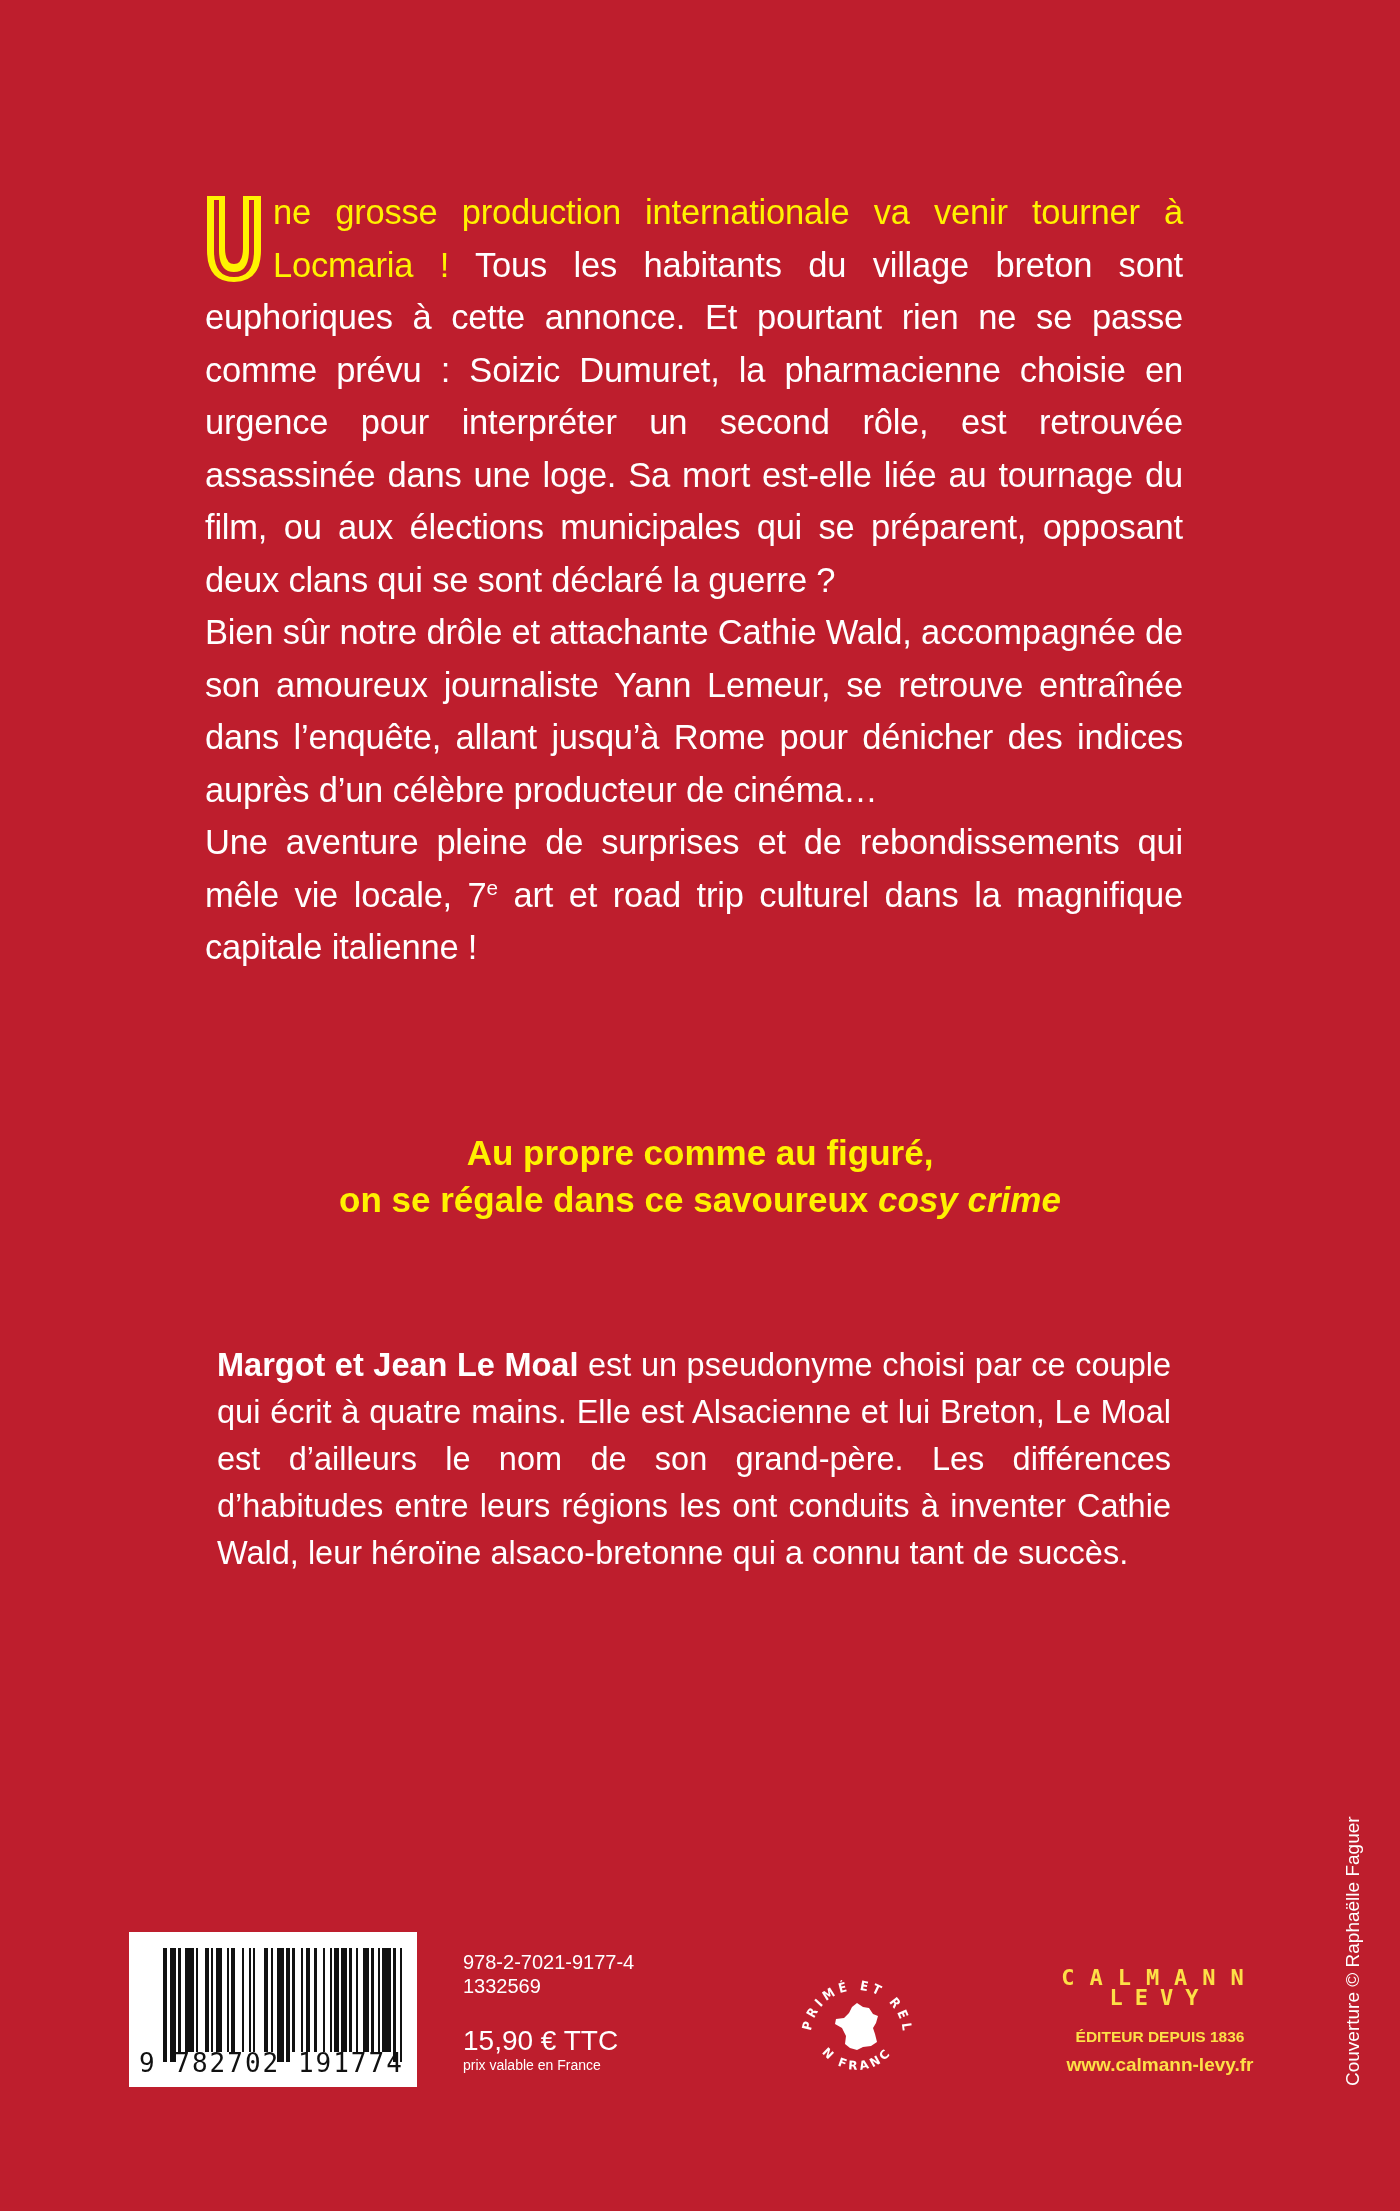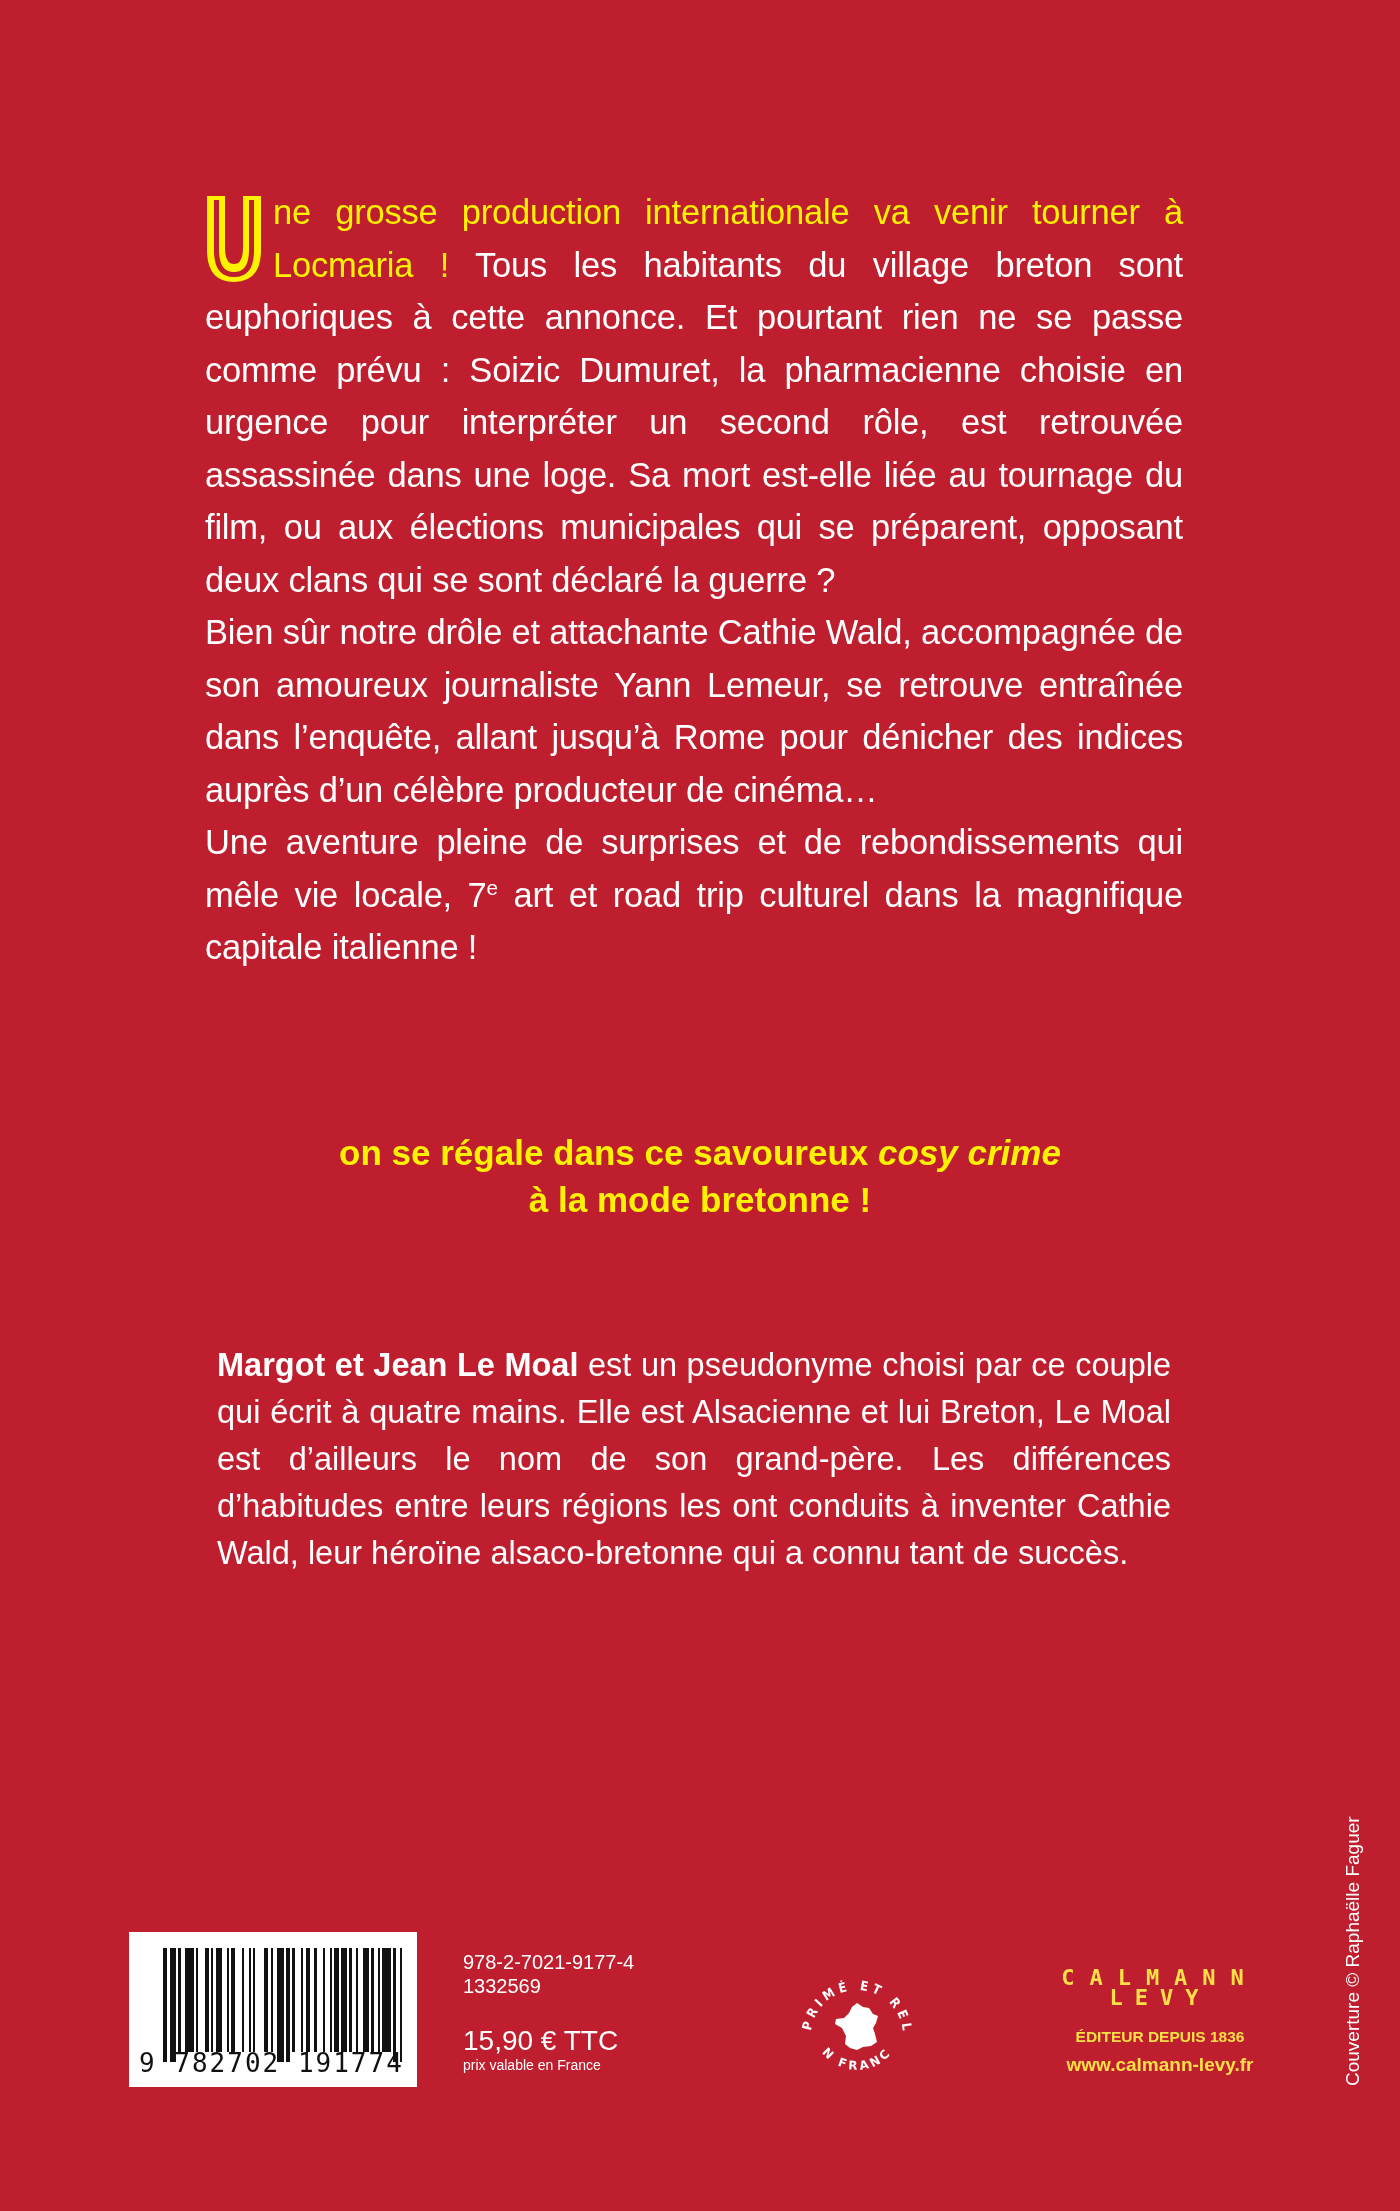--- a/index.html
+++ b/index.html
@@ -89,22 +89,22 @@
         <path d="M2 0 H20 V52 Q20 68 29 68 Q38 68 38 52 V0 H56 V54 Q56 86 29 86 Q2 86 2 54 Z" fill="#FFF200"></path>
         <path d="M9 4 H14 V54 Q14 76 29 76 Q44 76 44 54 V4 H49 V55 Q49 81 29 81 Q9 81 9 55 Z" fill="#BE1E2D"></path>
       </svg>
     </span><span class="yellow">ne grosse production internationale va venir tourner à Locmaria !</span><span> Tous les habitants du village breton sont euphoriques à cette annonce. Et pourtant rien ne se passe comme prévu : Soizic Dumuret, la pharmacienne choisie en urgence pour interpréter un second rôle, est retrouvée assassinée dans une loge. Sa mort est-elle liée au tournage du film, ou aux élections municipales qui se préparent, opposant deux clans qui se sont déclaré la guerre ?</span>
   </p>
   <p>Bien sûr notre drôle et attachante Cathie Wald, accompagnée de son amoureux journaliste Yann Lemeur, se retrouve entraînée dans l’enquête, allant jusqu’à Rome pour dénicher des indices auprès d’un célèbre producteur de cinéma…</p>
   <p><span>Une aventure pleine de surprises et de rebondissements qui mêle vie locale, 7</span><sup style="font-size:60%;line-height:0">e</sup><span> art et road trip culturel dans la magnifique capitale italienne !</span></p>
 </div>
 
 <div class="tagline">
+  <p>Au propre comme au figuré,</p>
   <p><span>on se régale dans ce savoureux </span><em>cosy crime</em></p>
-  <p>à la mode bretonne !</p>
 </div>
 
 <div class="author">
   <p><b>Margot et Jean Le Moal</b><span> est un pseudonyme choisi par ce couple qui écrit à quatre mains. Elle est Alsacienne et lui Breton, Le Moal est d’ailleurs le nom de son grand-père. Les différences d’habitudes entre leurs régions les ont conduits à inventer Cathie Wald, leur héroïne alsaco-bretonne qui a connu tant de succès.</span></p>
 </div>
 
 <div class="barcode-box">
   <div class="bars" id="bars">
       <div class="bar guard" style="width: 4.4px;"></div>
       <div style="width: 2.2px;"></div>

